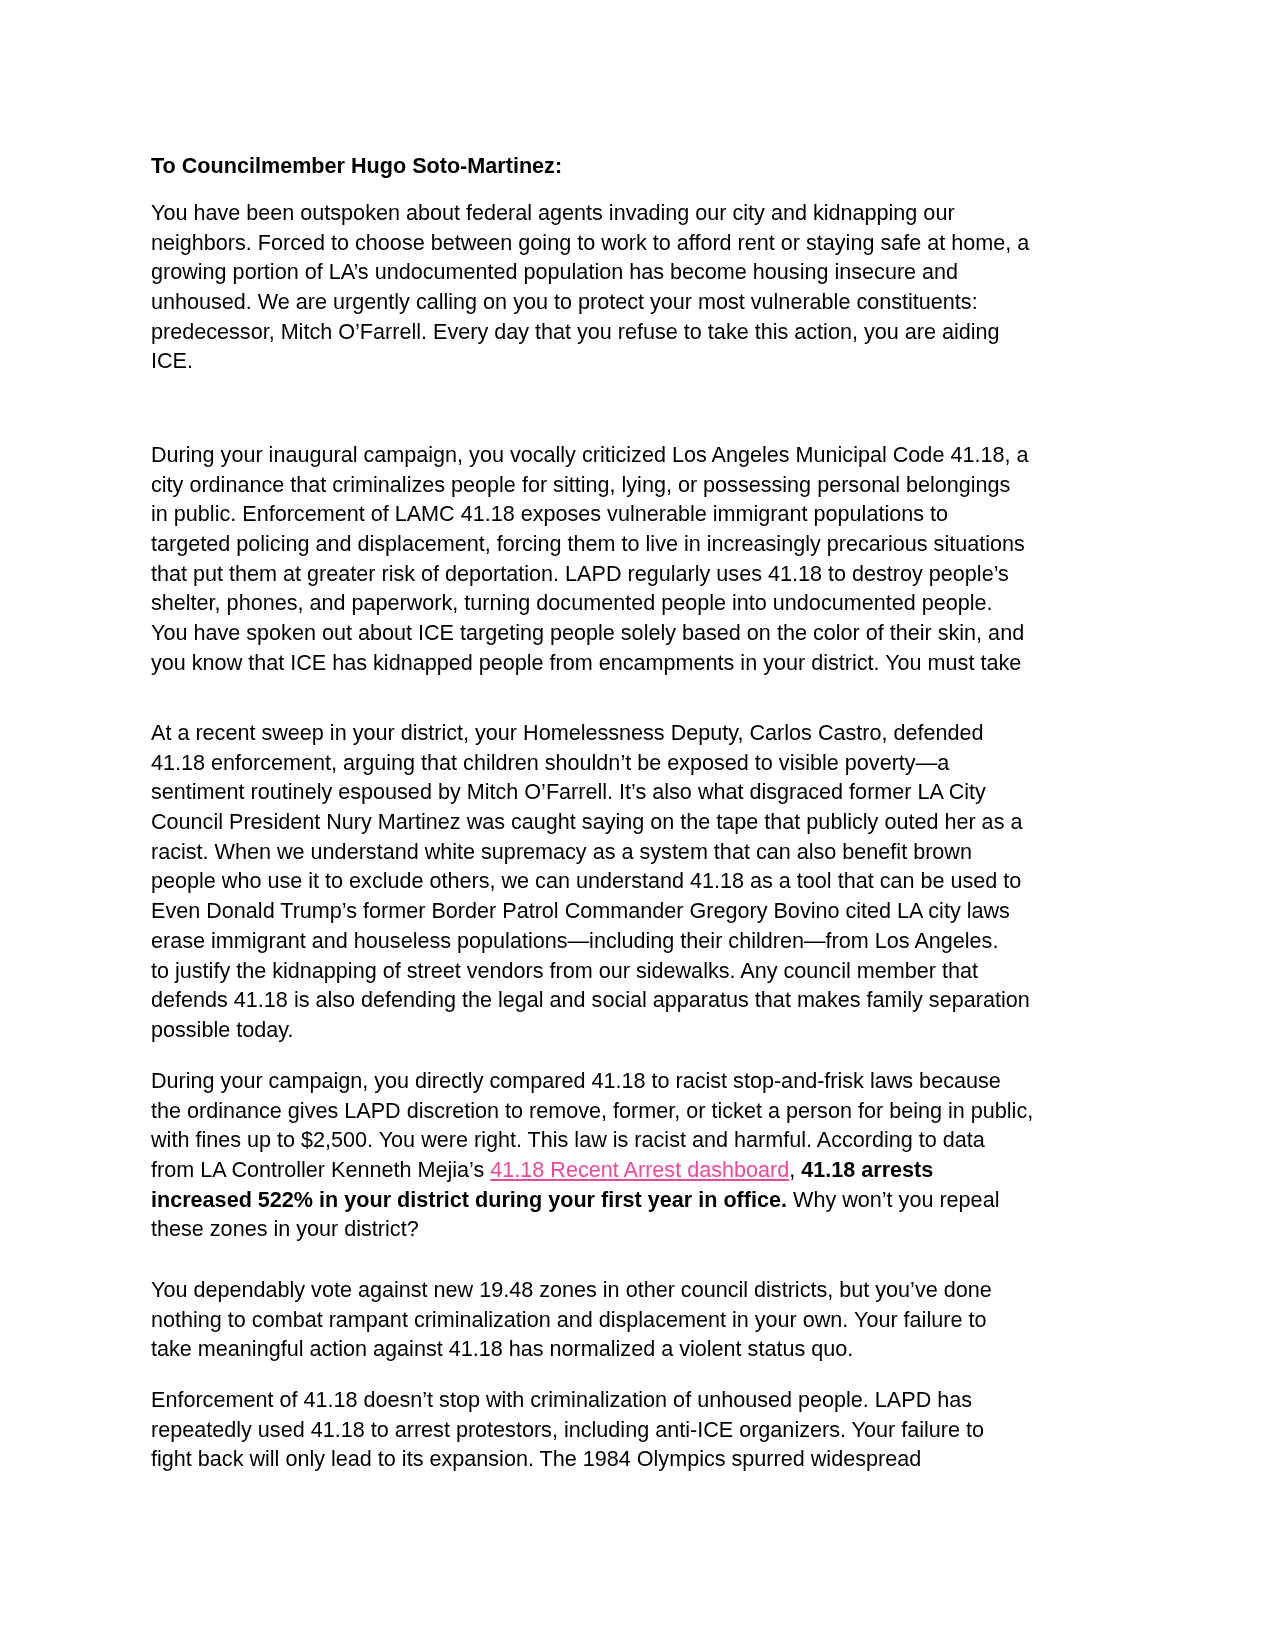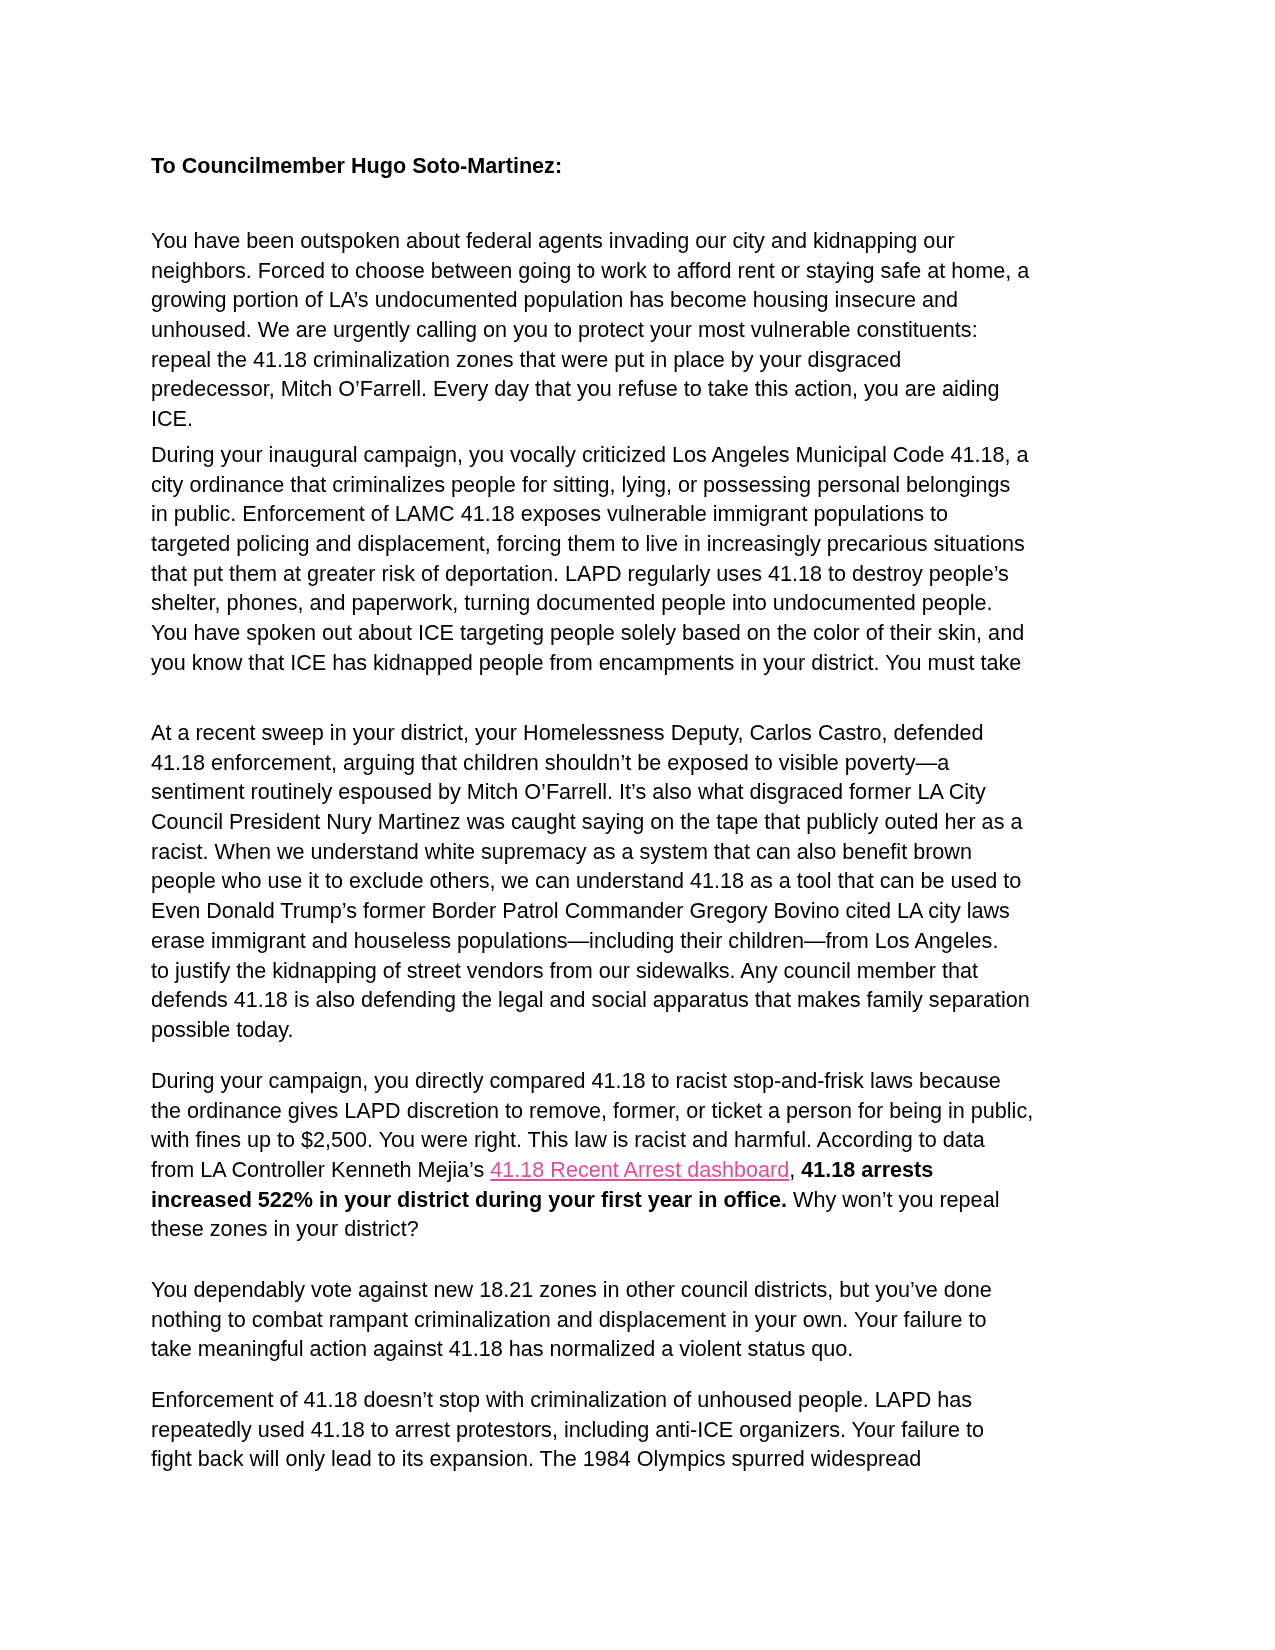--- a/index.html
+++ b/index.html
@@ -13,26 +13,25 @@
 </style>
 </head>
 <body>
 
 <div class="page">
 
   <div class="block" style="top:151px;">
     <span class="line bold">To Councilmember Hugo Soto-Martinez:</span>
   </div>
 
-  <div class="block" style="top:198px;margin-top:28px;">
+  <div class="block" style="top:198px;">
     <span class="line">You have been outspoken about federal agents invading our city and kidnapping our</span>
     <span class="line">neighbors. Forced to choose between going to work to afford rent or staying safe at home, a</span>
     <span class="line">growing portion of LA’s undocumented population has become housing insecure and</span>
     <span class="line">unhoused. We are urgently calling on you to protect your most vulnerable constituents:</span>
-    <span class="line">repeal the 41.18 criminalization zones that were put in place by your disgraced</span>
     <span class="line">predecessor, Mitch O’Farrell. Every day that you refuse to take this action, you are aiding</span>
     <span class="line">ICE.</span>
   </div>
 
   <div class="block" style="top:430px;margin-top:10px;">
     <span class="line">During your inaugural campaign, you vocally criticized Los Angeles Municipal Code 41.18, a</span>
     <span class="line">city ordinance that criminalizes people for sitting, lying, or possessing personal belongings</span>
     <span class="line">in public. Enforcement of LAMC 41.18 exposes vulnerable immigrant populations to</span>
     <span class="line">targeted policing and displacement, forcing them to live in increasingly precarious situations</span>
     <span class="line">that put them at greater risk of deportation. LAPD regularly uses 41.18 to destroy people’s</span>
@@ -58,21 +57,21 @@
   <div class="block" style="top:1066px;">
     <span class="line">During your campaign, you directly compared 41.18 to racist stop-and-frisk laws because</span>
     <span class="line">the ordinance gives LAPD discretion to remove, former, or ticket a person for being in public,</span>
     <span class="line">with fines up to $2,500. You were right. This law is racist and harmful. According to data</span>
     <span class="line"><span>from LA Controller Kenneth Mejia’s </span><a class="link">41.18 Recent Arrest dashboard</a><span>, </span><span class="bold">41.18 arrests</span></span>
     <span class="line"><span class="bold">increased 522% in your district during your first year in office.</span><span> Why won’t you repeal</span></span>
     <span class="line">these zones in your district?</span>
   </div>
 
   <div class="block" style="top:1275px;">
-    <span class="line">You dependably vote against new 18.21 zones in other council districts, but you’ve done</span>
+    <span class="line">You dependably vote against new 19.48 zones in other council districts, but you’ve done</span>
     <span class="line">nothing to combat rampant criminalization and displacement in your own. Your failure to</span>
     <span class="line">take meaningful action against 41.18 has normalized a violent status quo.</span>
   </div>
 
   <div class="block" style="top:1385px;">
     <span class="line">Enforcement of 41.18 doesn’t stop with criminalization of unhoused people. LAPD has</span>
     <span class="line">repeatedly used 41.18 to arrest protestors, including anti-ICE organizers. Your failure to</span>
     <span class="line">fight back will only lead to its expansion. The 1984 Olympics spurred widespread</span>
   </div>
 

